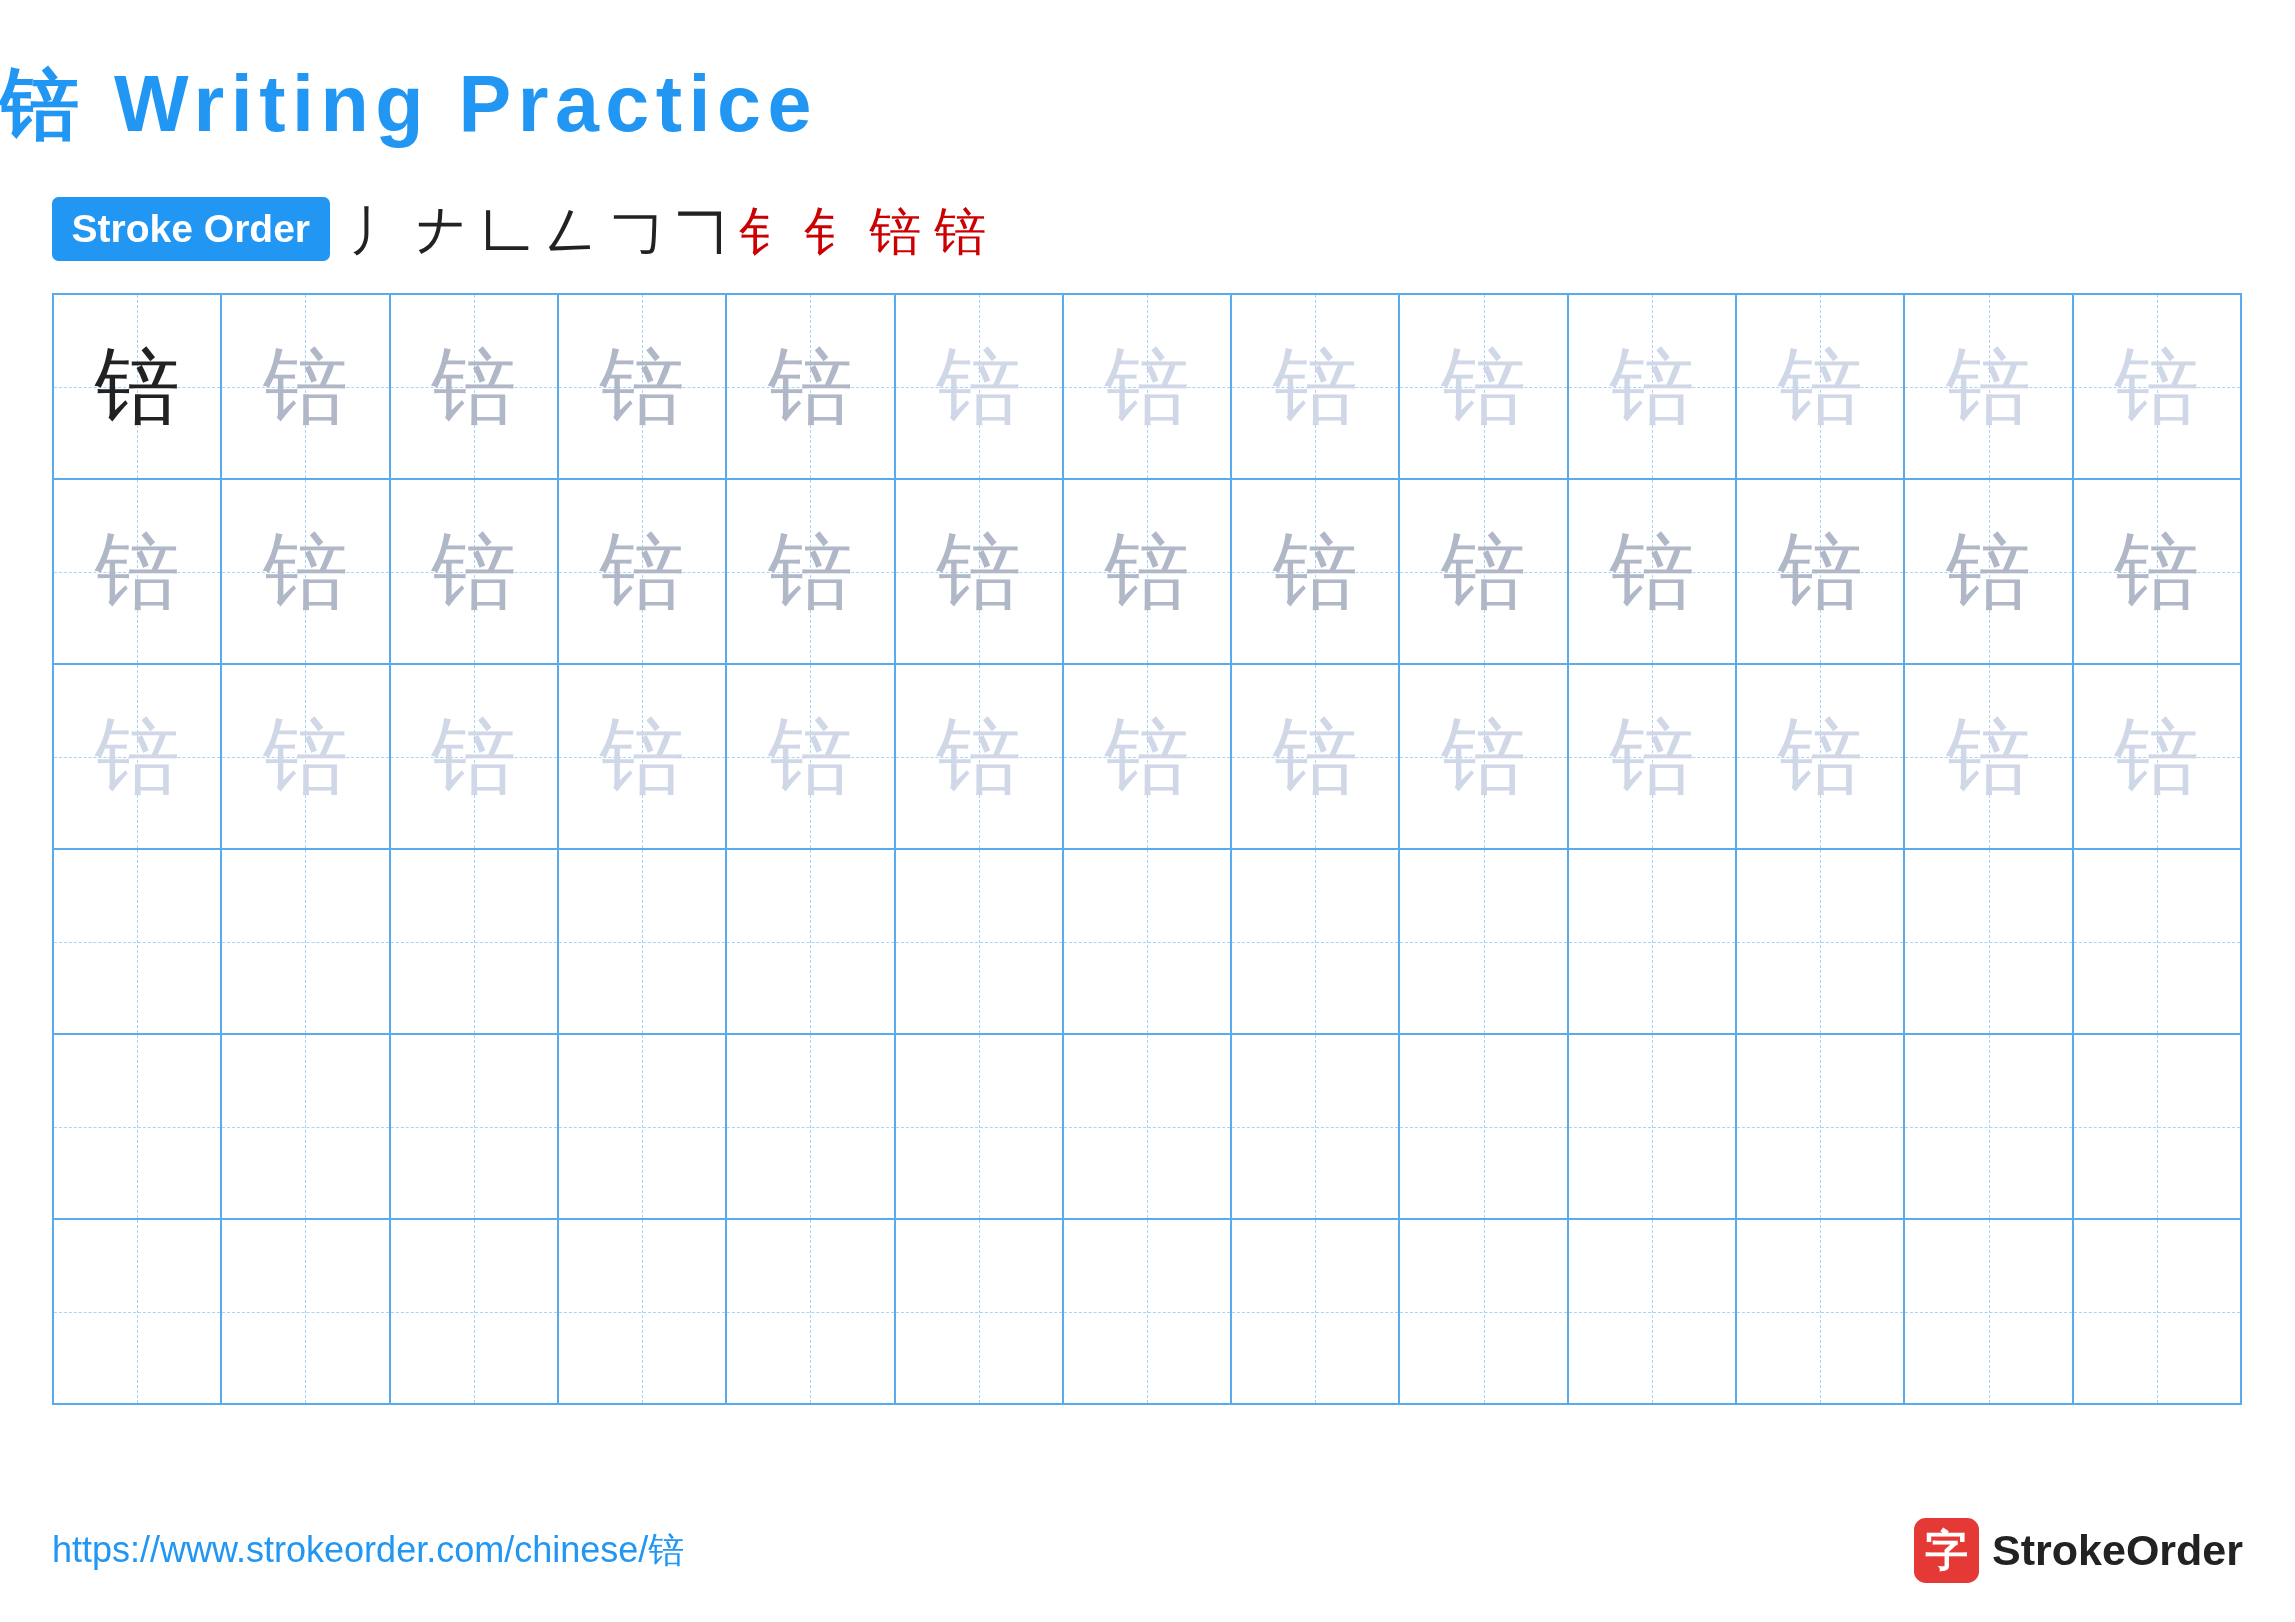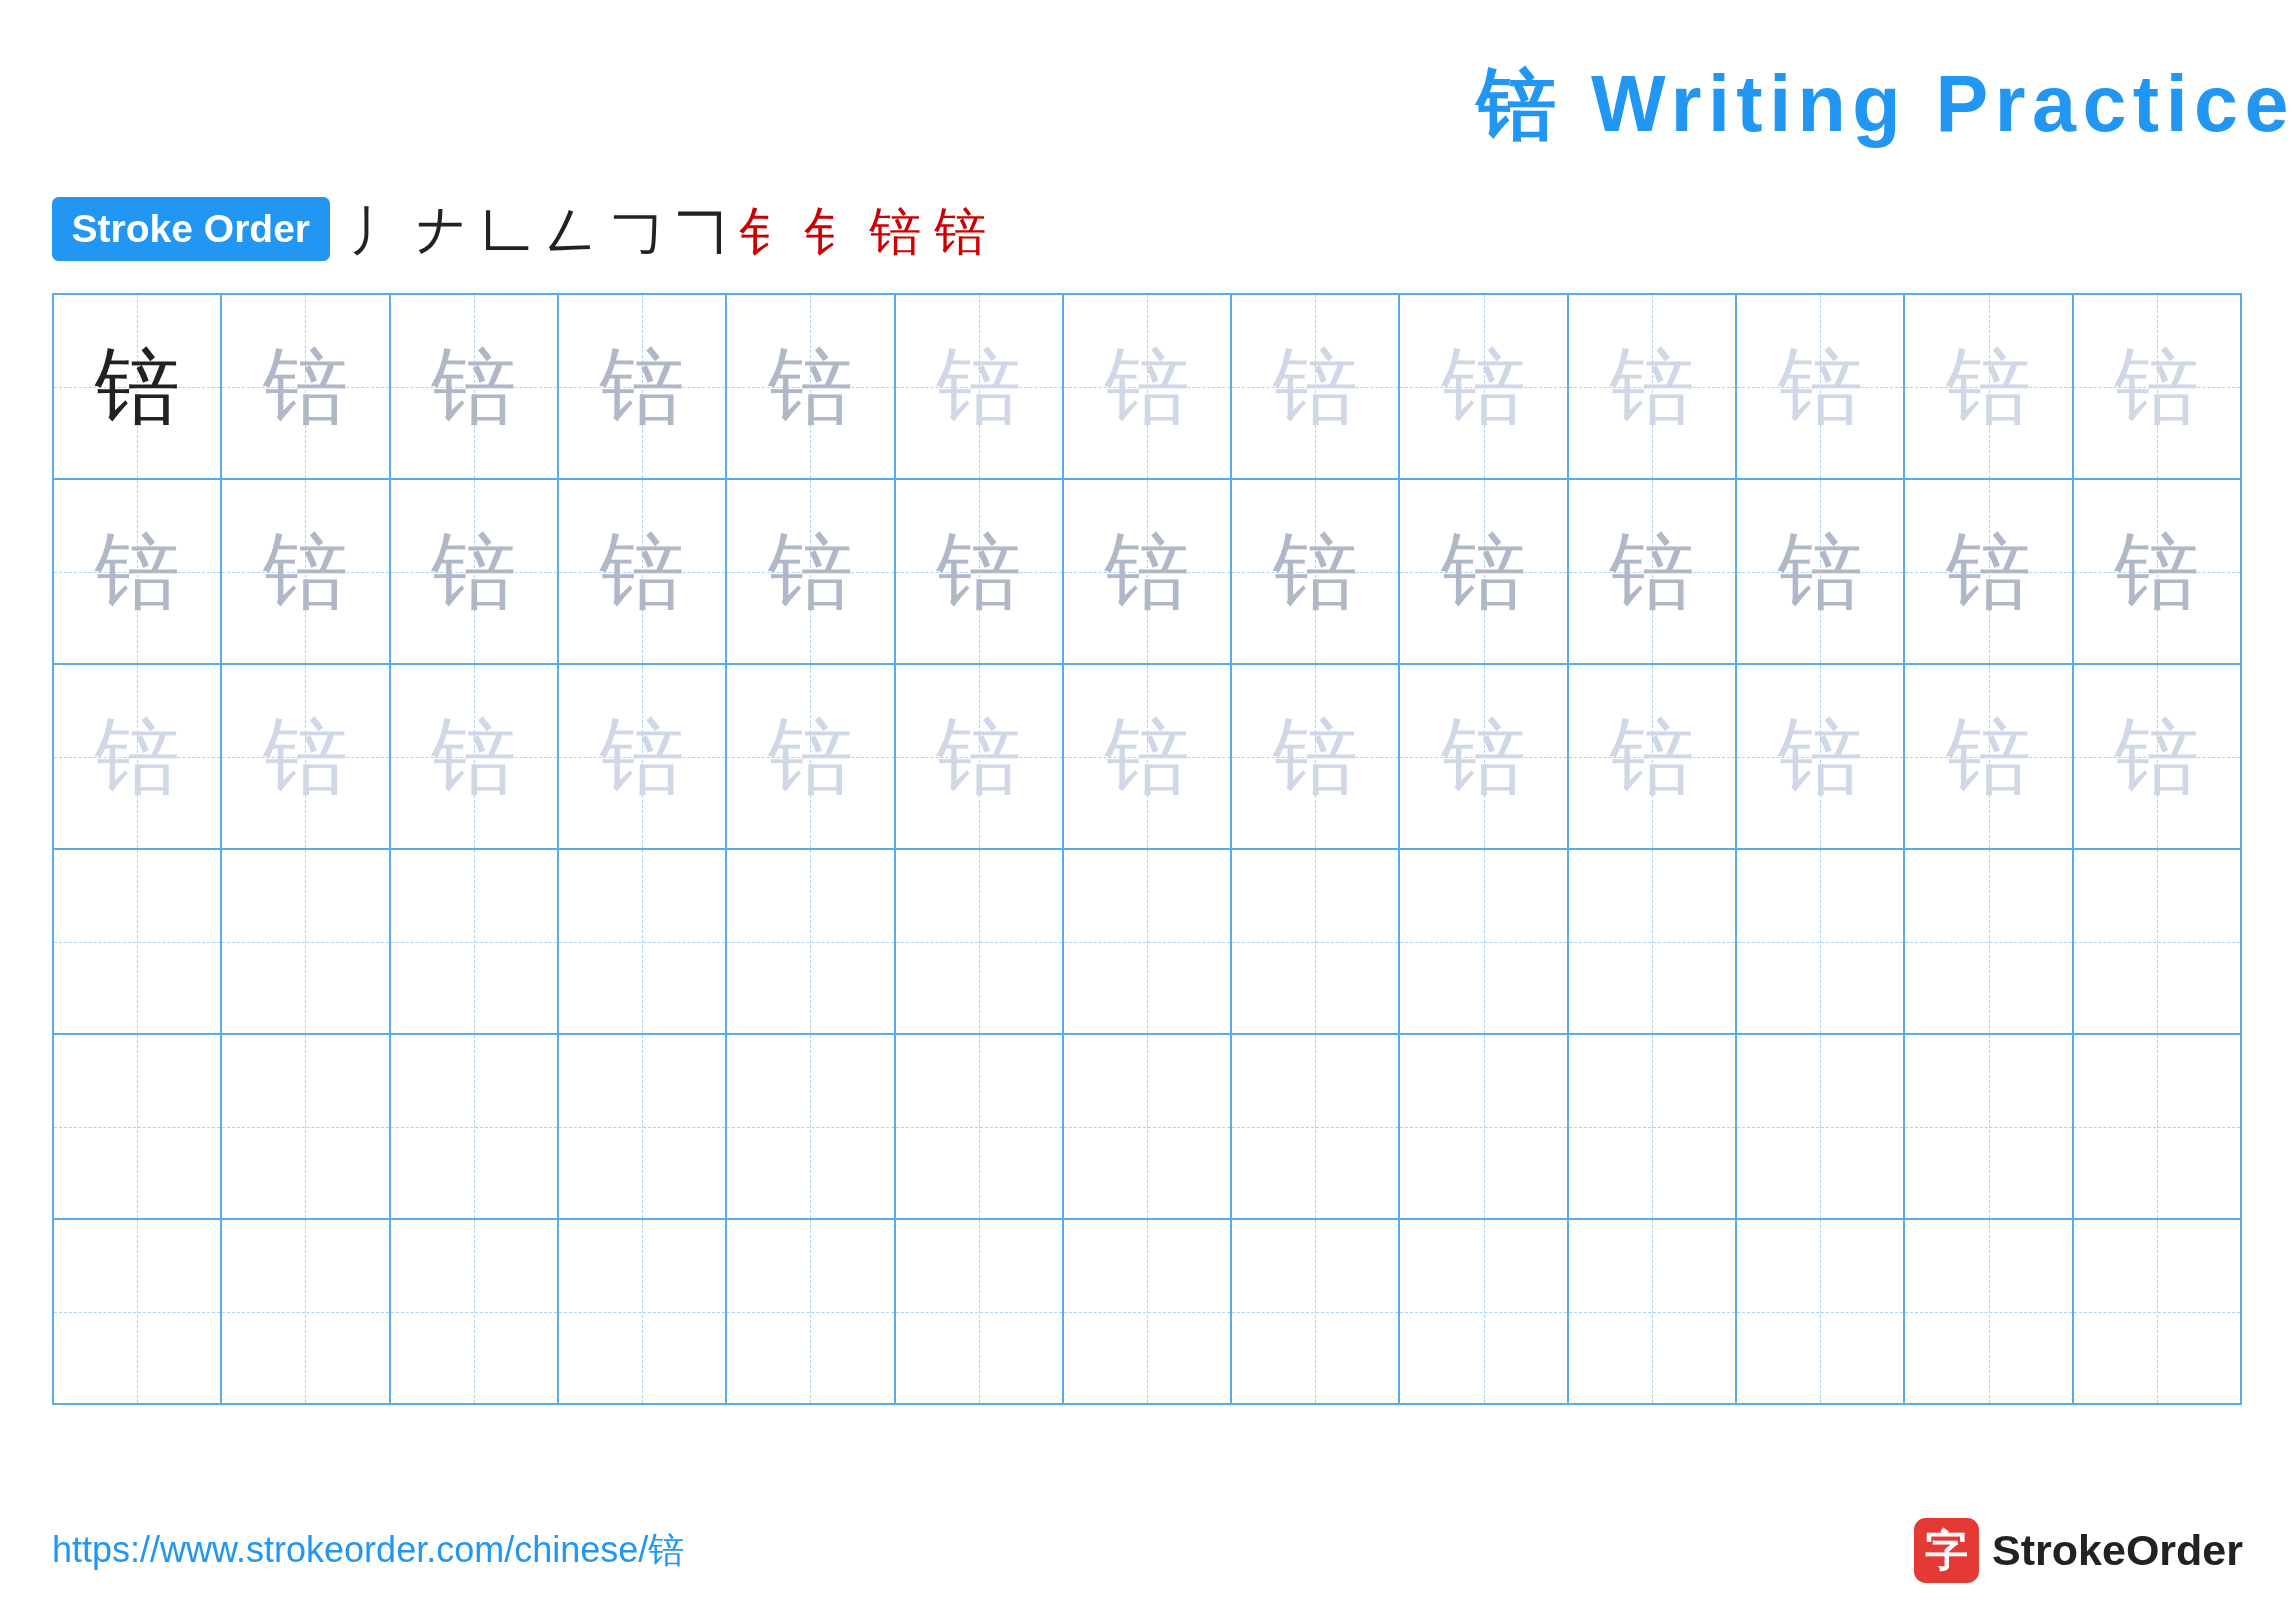--- a/index.html
+++ b/index.html
@@ -6,21 +6,21 @@
     body {
       width: 2295px;
       height: 1622px;
       background: #ffffff;
       font-family: Arial, sans-serif;
       position: relative;
       overflow: hidden;
     }
 
     .page-title {
-      text-align: right;
+      text-align: left;
       margin-top: 52px;
       font-size: 79px;
       color: #2196F3;
       font-weight: bold;
       letter-spacing: 6.5px;
     }
 
     .stroke-order-row {
       display: flex;
       align-items: flex-start;

